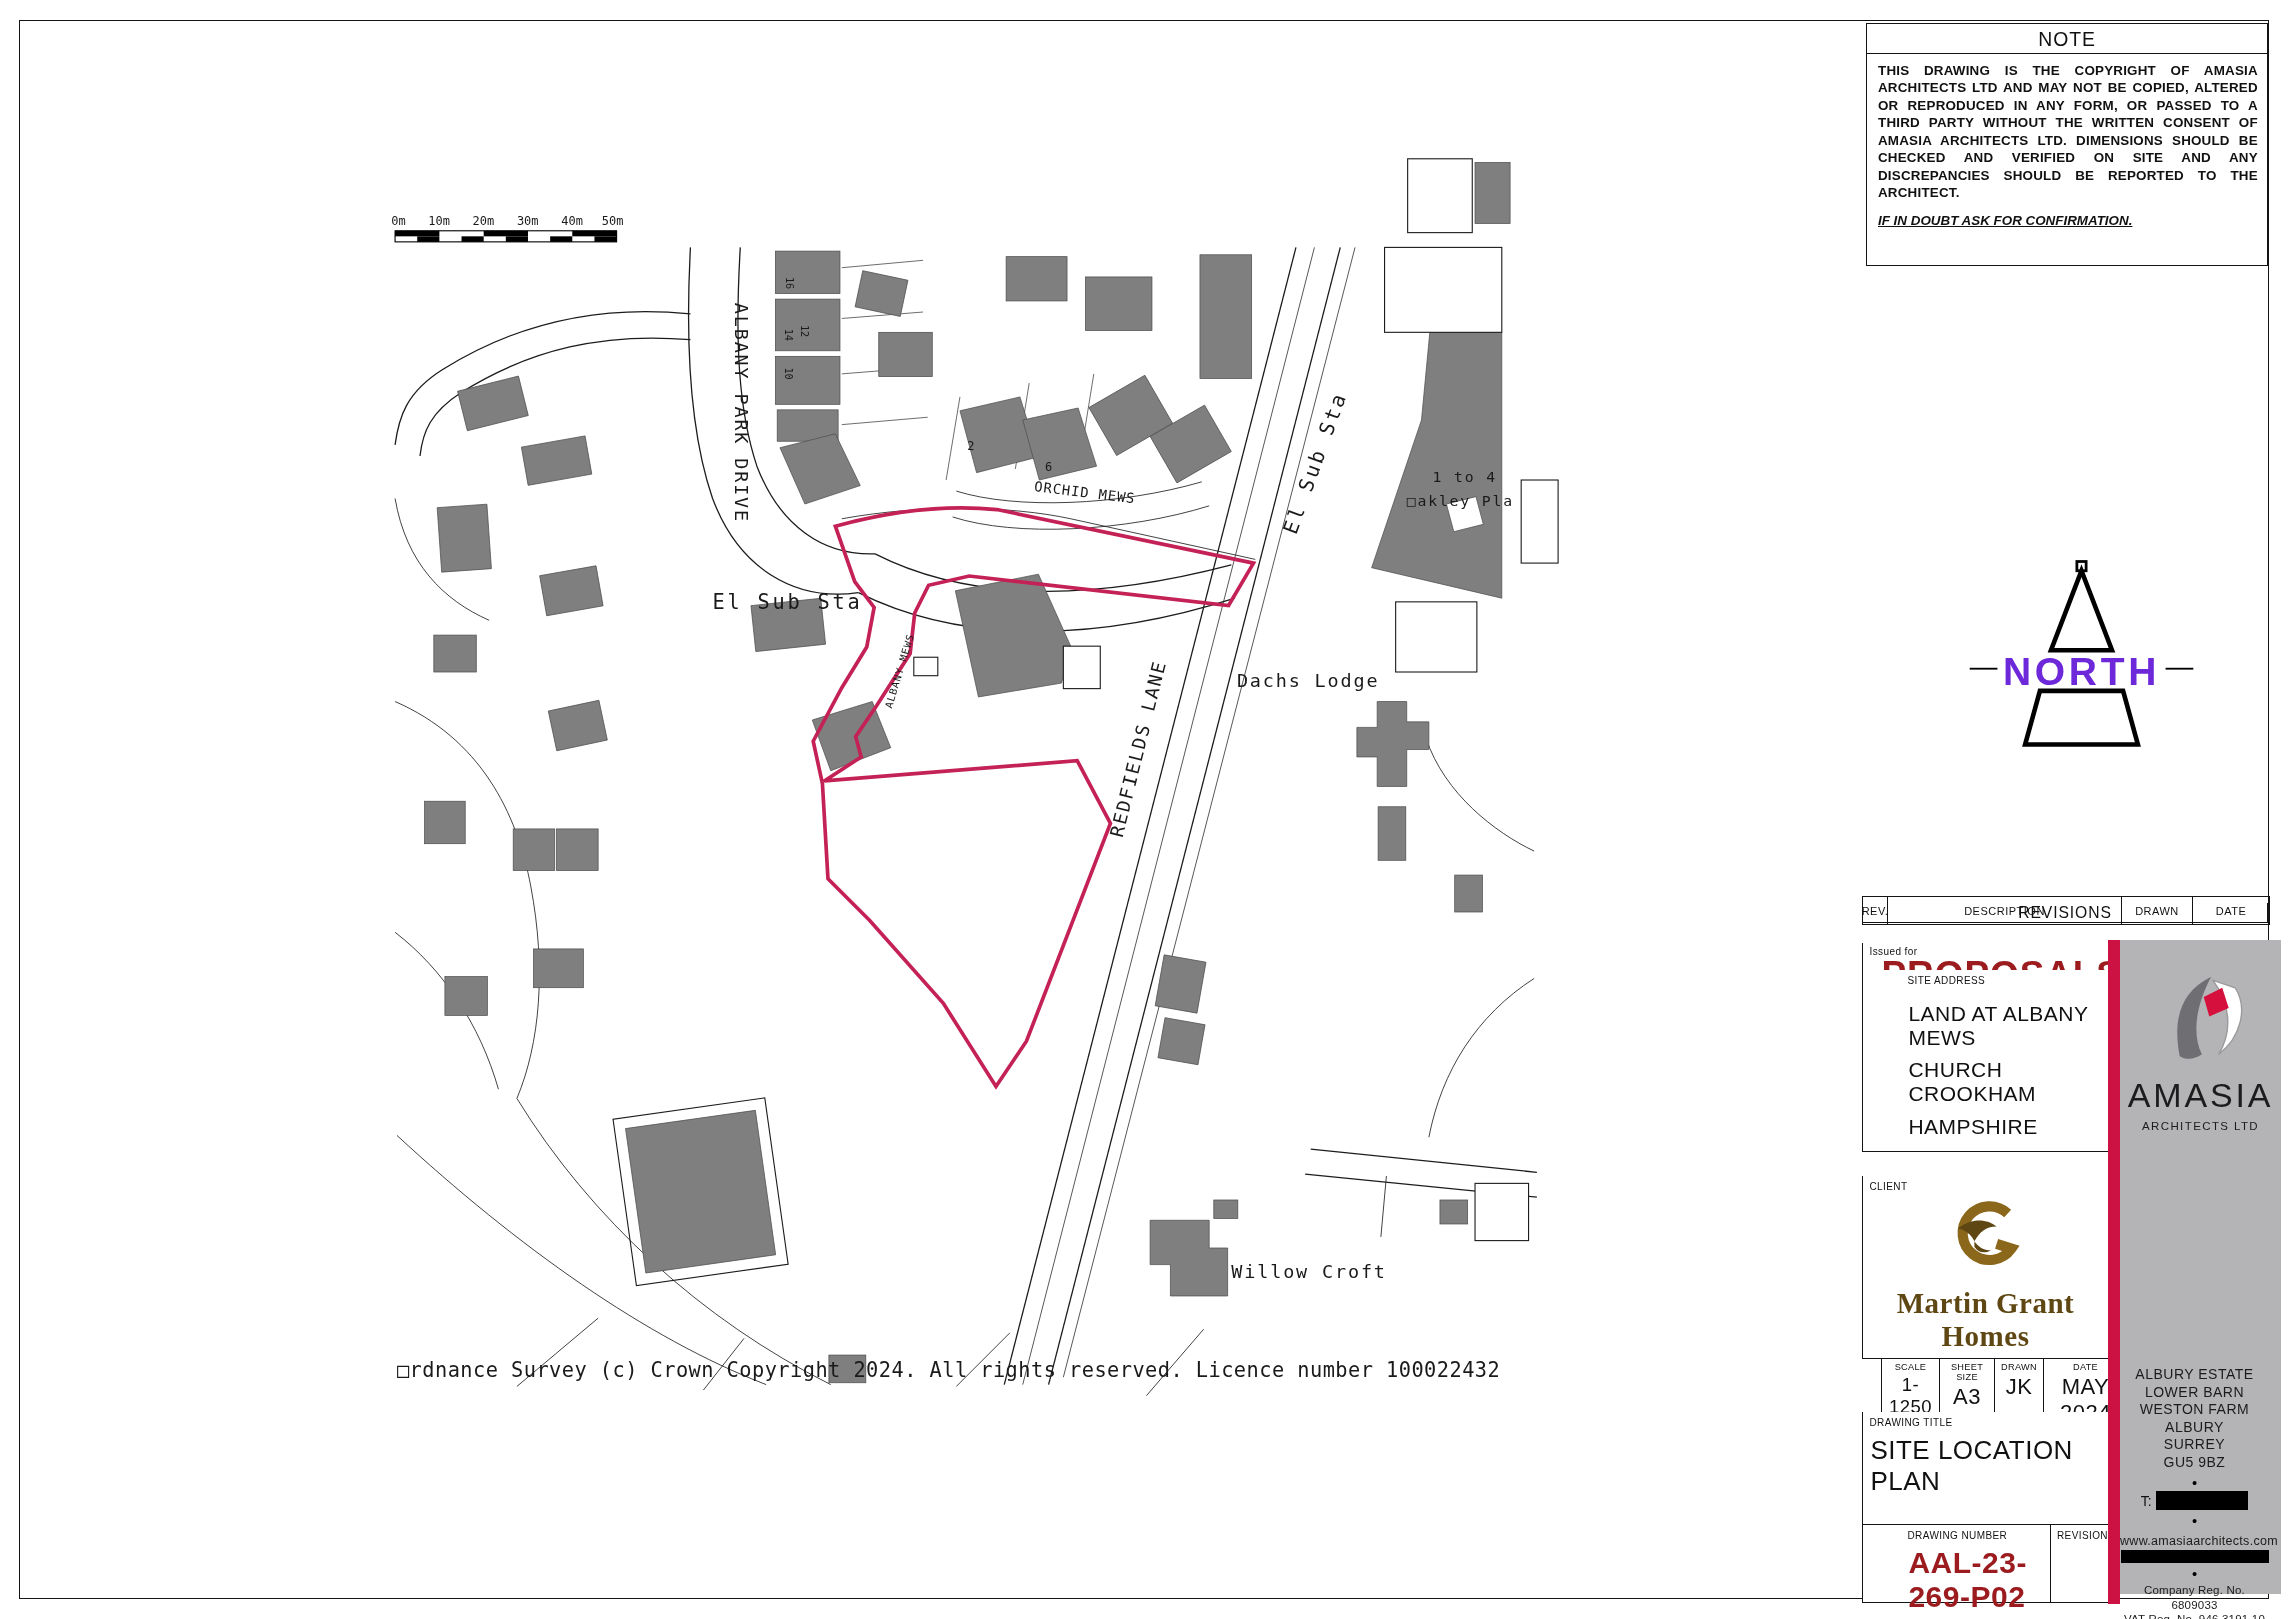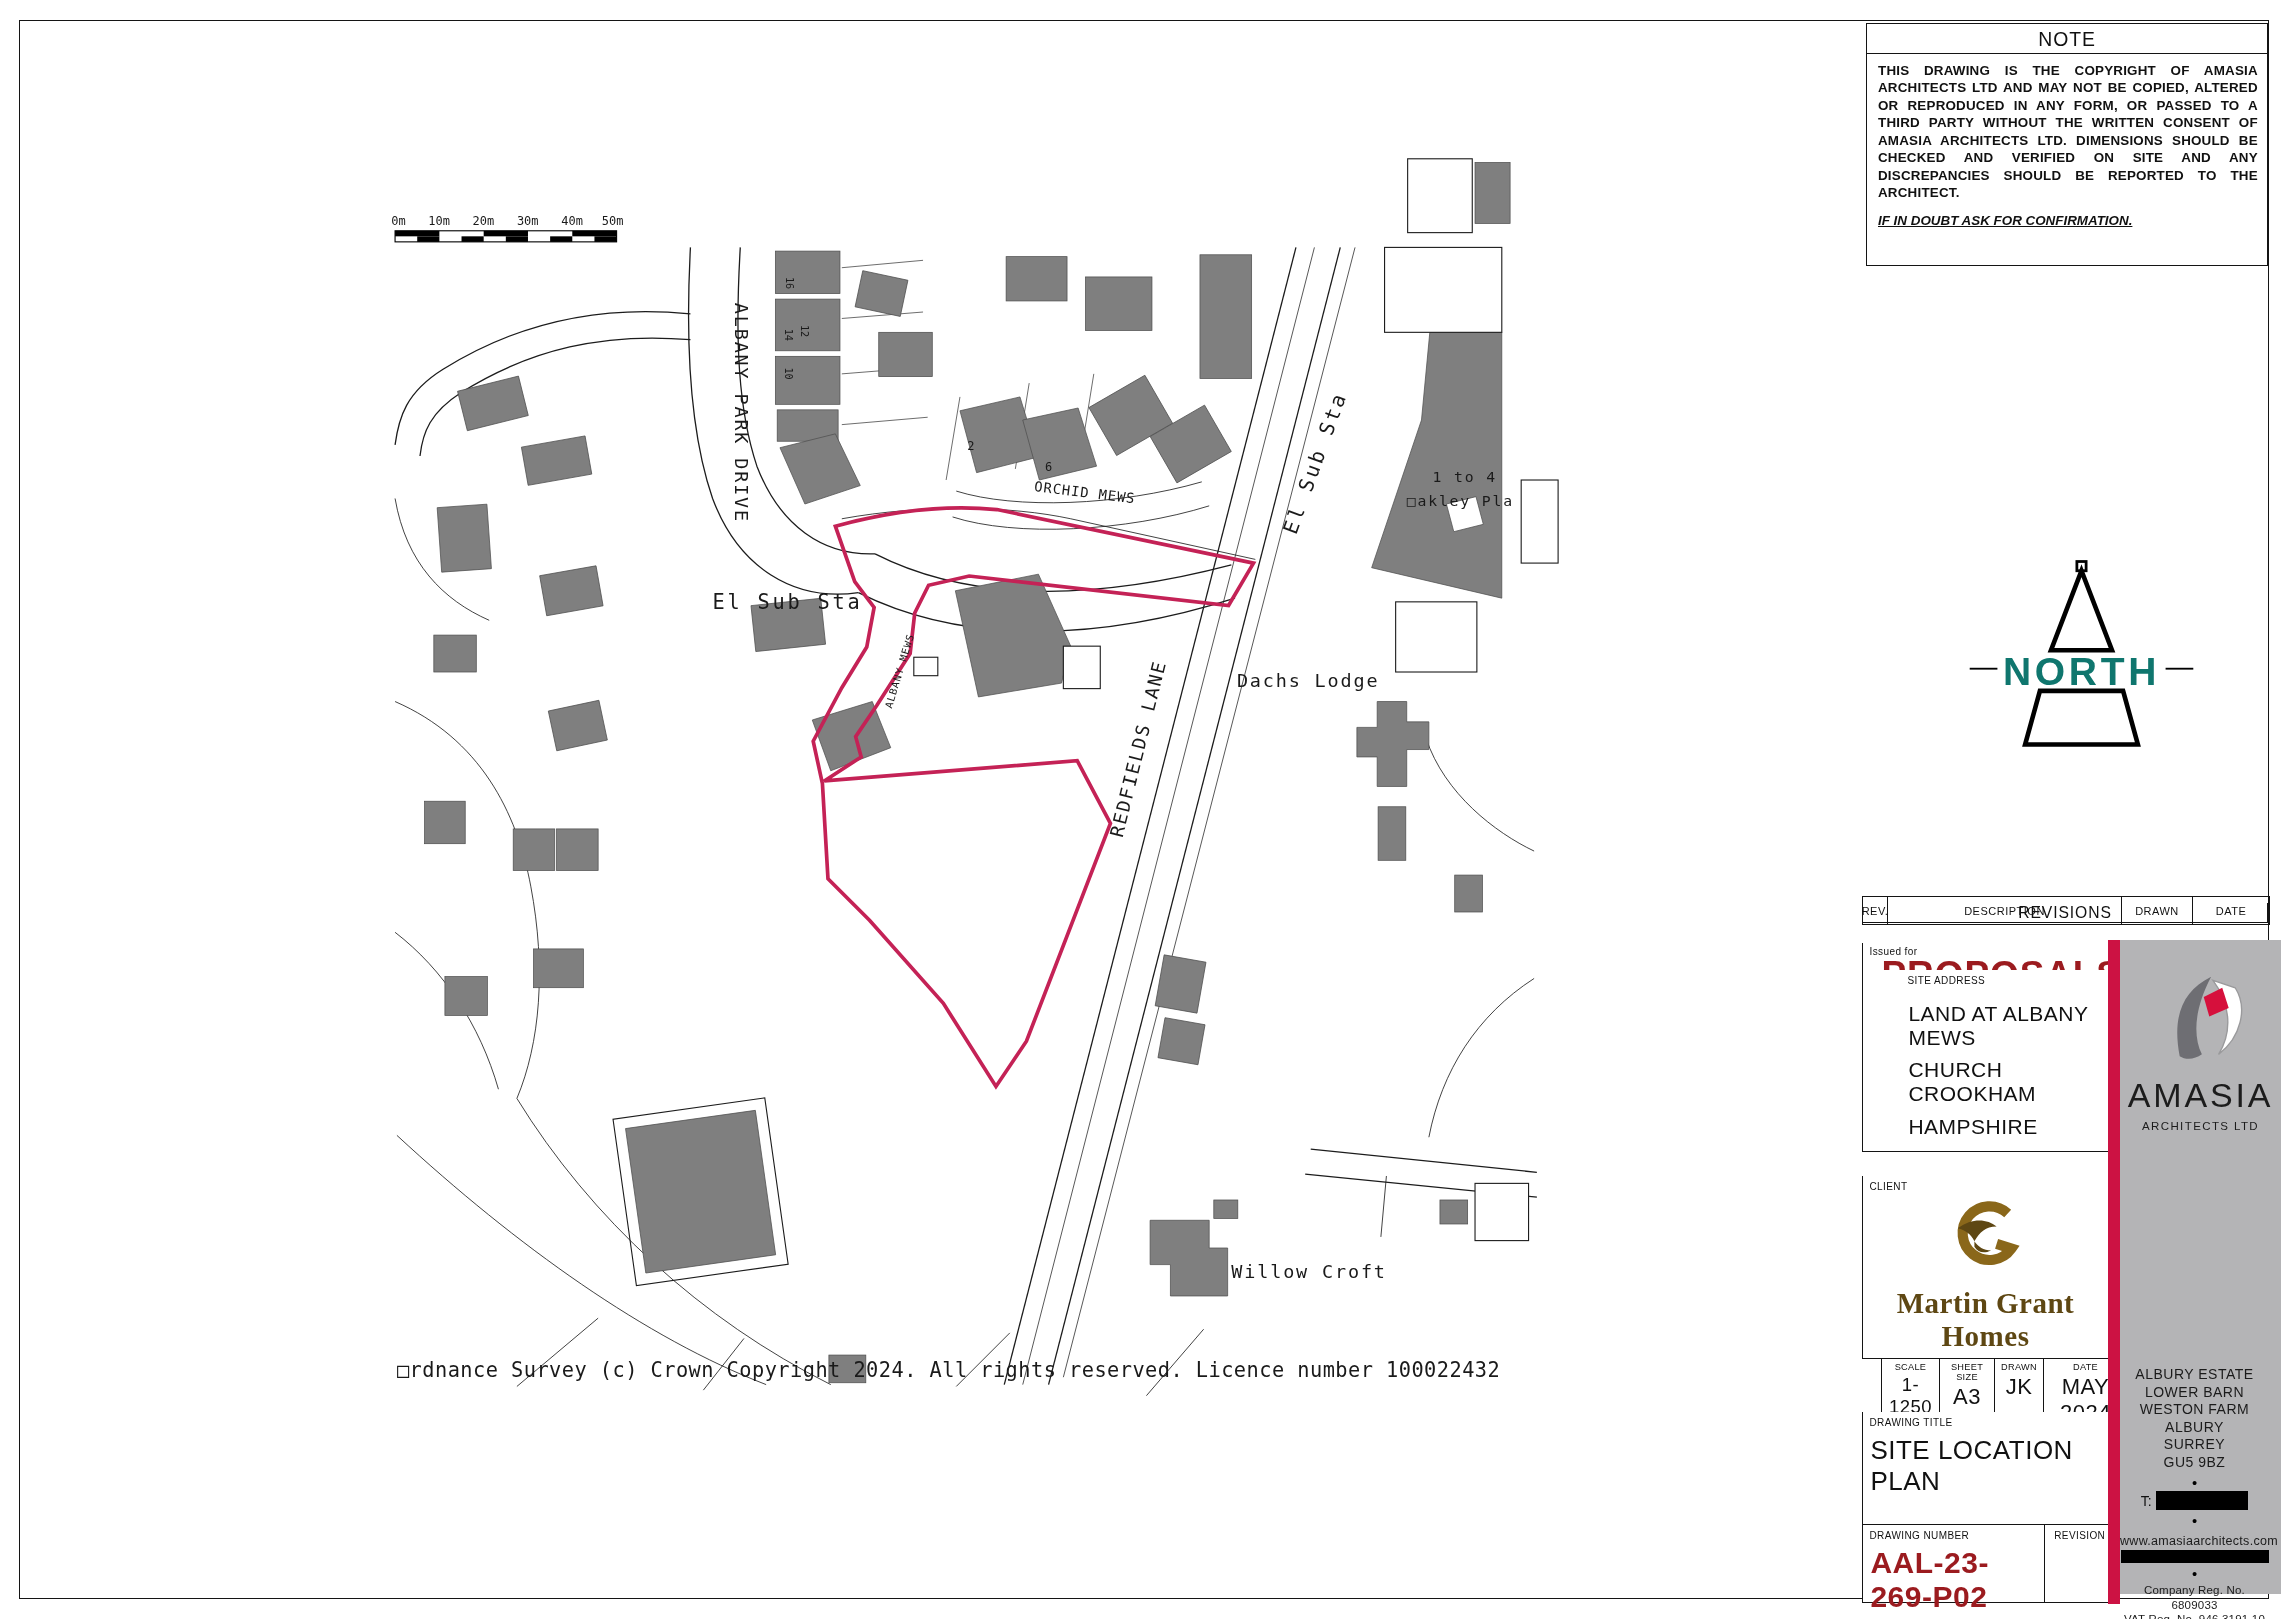--- a/index.html
+++ b/index.html
@@ -11,21 +11,21 @@
 
   
   #note-box{left:1866px;top:23px;width:402px;height:243px;border:1.8px solid #141414;box-sizing:border-box;background:#fff;}
   #note-title{text-align:center;font-size:19.4px;letter-spacing:0.9px;padding:3.7px 0 2.8px 0;border-bottom:1.8px solid #141414;}
   #note-body{padding:7.4px 9.2px 0 11px;font-weight:bold;font-size:13.4px;line-height:17.5px;text-align:justify;letter-spacing:0.2px;}
   #note-warning{padding:11px 9.2px 0 11px;font-weight:bold;font-style:italic;font-size:13.4px;text-decoration:underline;}
 
   
   #north-block{left:1966px;top:554px;width:231px;height:222px;}
   #north-label{position:absolute;left:0;top:96px;width:231px;text-align:center;
-    font-size:39px;font-weight:bold;letter-spacing:3.7px;color:#0f766e;}
+    font-size:39px;font-weight:bold;letter-spacing:3.7px;color:#6d28d9;}
 
   
   .tb{box-sizing:border-box;border-left:1.8px solid #141414;border-right:1.8px solid #141414;background:#fff;}
   #rev-header{left:1862px;top:896px;width:406px;height:27px;border:1.8px solid #141414;display:flex;}
   #rev-header .cell{border-right:1.8px solid #141414;display:flex;align-items:center;justify-content:center;
     font-size:11px;letter-spacing:0.5px;}
   #rev-header .cell:last-child{border-right:none;}
   #revisions-row{left:1862px;top:903px;width:406px;height:20px;border-left:1.8px solid #141414;border-right:1.8px solid #141414;
     border-bottom:1.8px solid #141414;box-sizing:border-box;display:flex;align-items:center;justify-content:center;
     font-size:15.7px;letter-spacing:0.9px;}
@@ -39,21 +39,21 @@
   #mgh-name{font-size:29px;font-weight:bold;color:#5e4713;letter-spacing:0.5px;margin-top:1.8px;
     font-family:"Liberation Serif",serif;}
   #detail-row{left:1862px;top:1359px;width:247px;height:54px;border-left:1.8px solid #141414;border-right:1.8px solid #141414;
     border-bottom:1.8px solid #141414;box-sizing:border-box;display:flex;margin-left:19px;}
   #detail-row .dcell{border-right:1.8px solid #141414;display:flex;flex-direction:column;}
   #detail-row .dcell:last-child{border-right:none;}
   .dlab{font-size:9.2px;text-align:center;padding-top:2.8px;letter-spacing:0.3px;}
   .dval{text-align:center;font-size:22px;letter-spacing:0.5px;margin-top:1.8px;}
   #title-box{top:1412px;height:113px;border-bottom:1.8px solid #141414;}
   #drawing-title{font-size:26px;letter-spacing:0.5px;padding:7.4px 0 0 7.4px;}
-  #number-box{top:1525px;height:78px;display:flex;}
+  #number-box{top:1525px;height:78px;display:flex;padding-left:38px;}
   #number-left{width:181px;border-right:1.8px solid #141414;}
   #drawing-number{font-size:30px;font-weight:bold;color:#9b1b1f;padding:5.5px 0 0 7.4px;letter-spacing:0.5px;}
 
   
   #red-bar{left:2108px;top:940px;width:12px;height:664px;background:#cc1243;}
   #grey-panel{left:2120px;top:940px;width:161px;height:654px;background:#b4b4b6;text-align:center;}
   #amasia-name{font-size:34px;letter-spacing:2.8px;color:#1c1c1c;margin-top:1.8px;}
   #amasia-sub{font-size:11.5px;letter-spacing:1.4px;color:#1c1c1c;margin-top:5.5px;}
   #arch-address{position:absolute;left:0;top:426px;width:149px;}
   .arch-line{font-size:14px;letter-spacing:0.5px;line-height:17.5px;color:#1b1b1b;}

